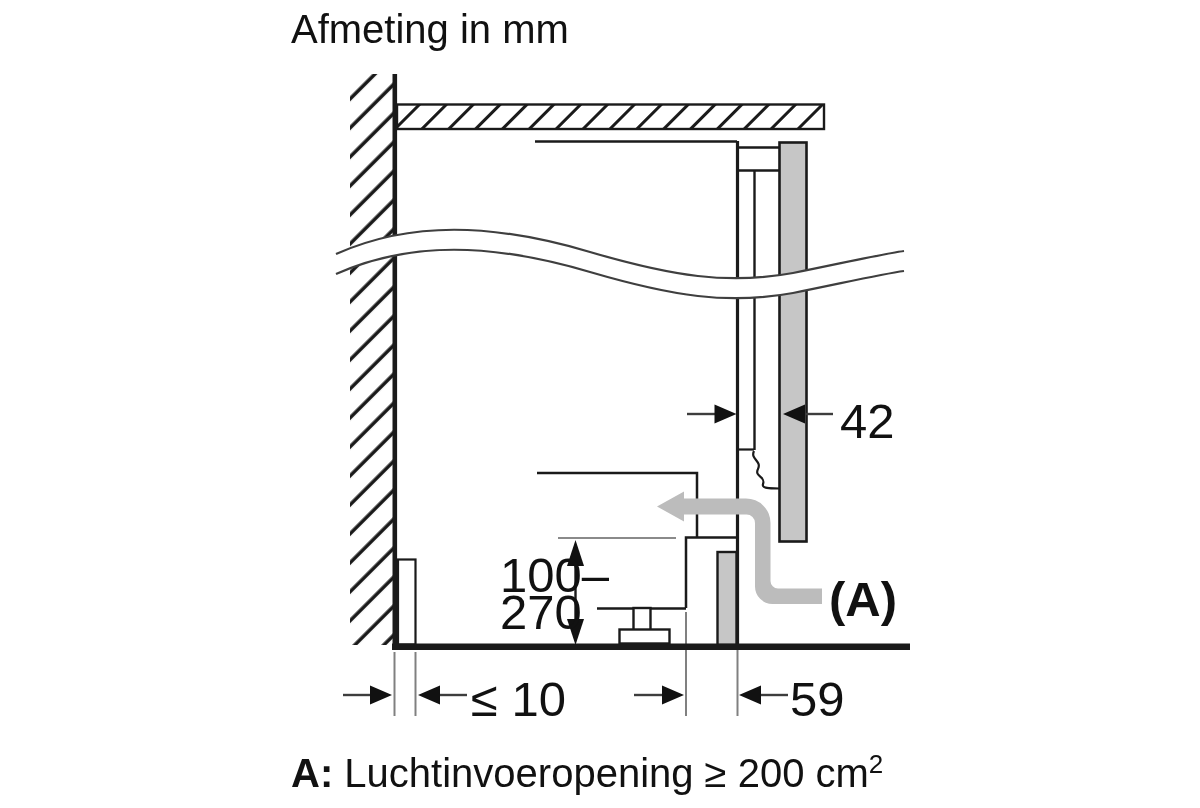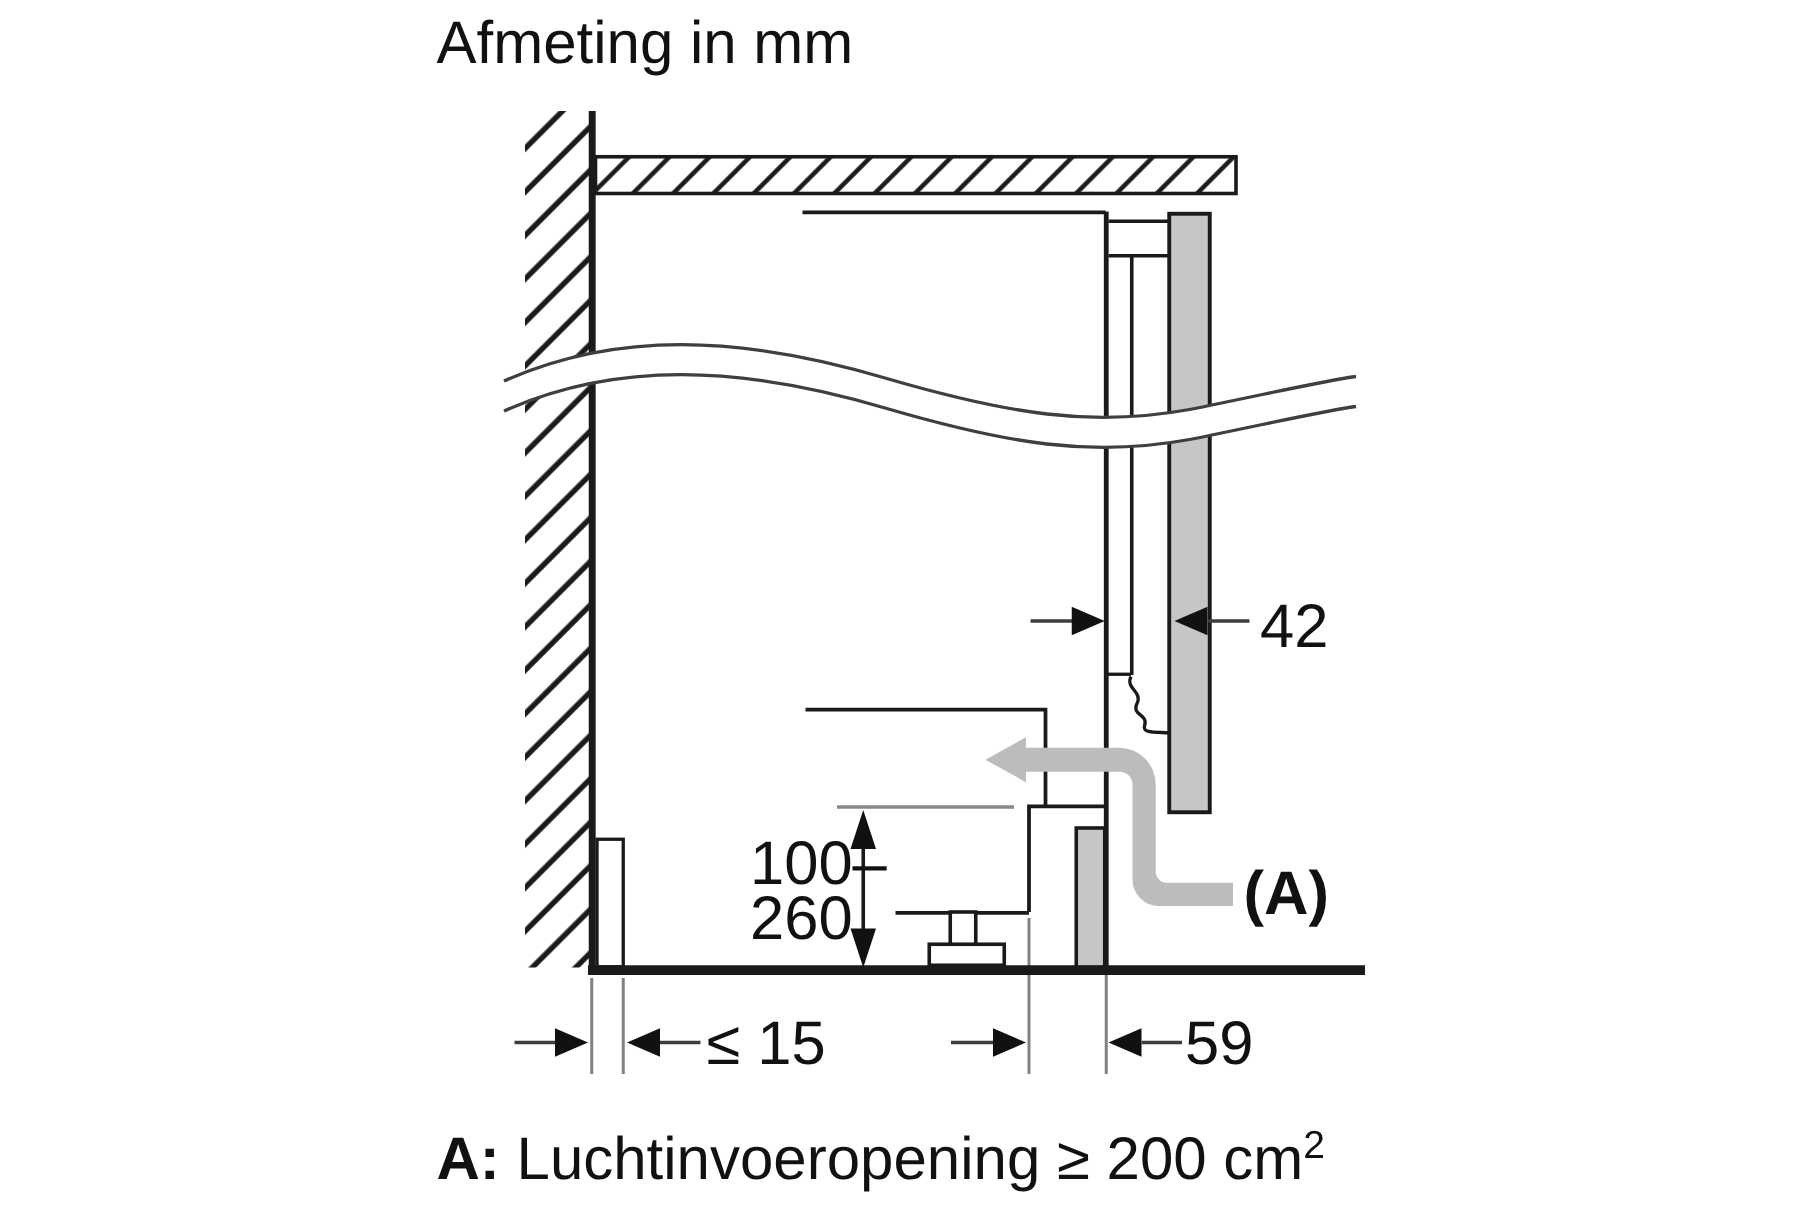--- a/index.html
+++ b/index.html
@@ -2,21 +2,21 @@
 <html><head>
 <meta charset="utf-8">
 <style>
   html,body{margin:0;padding:0;}
   body{
     width:1200px;height:808px;position:relative;background:#ffffff;
     font-family:"Liberation Sans", sans-serif;color:#111;overflow:hidden;
   }
   #stage{position:absolute;left:0;top:0;width:993px;height:808px;}
   svg{position:absolute;left:0;top:0;}
-  .lbl{position:absolute;font-size:41px;line-height:1;color:#111;white-space:nowrap;}
+  .lbl{position:absolute;font-size:49px;line-height:1;color:#111;white-space:nowrap;}
   #title-label{left:291px;top:9px;font-size:40px;}
   #dim-42-label{left:840px;top:397px;}
   #dim-height-label{left:476px;top:557px;line-height:37px;margin-left:24px;}
   #dim-wallgap-label{left:471px;top:675px;}
   #dim-59-label{left:790px;top:675px;}
   #air-inlet-label{left:829px;top:575px;font-weight:bold;}
   #footnote{left:291px;top:753px;font-size:40px;}
   #footnote .bold{font-weight:bold;}
   #footnote sup{font-size:26px;line-height:0;vertical-align:14px;}
 </style>
@@ -117,24 +117,24 @@
     <line x1="761" y1="695" x2="788" y2="695" stroke="#3d3d3d" stroke-width="2.4"></line>
   </g>
 </svg>
 
   <div class="lbl" id="title-label">Afmeting in mm</div>
 
   <div class="lbl" id="dim-42-label">42</div>
 
   <div class="lbl" id="dim-height-label">
     <div>100–</div>
-    <div>260</div>
+    <div>270</div>
   </div>
 
-  <div class="lbl" id="dim-wallgap-label">≤ 15</div>
+  <div class="lbl" id="dim-wallgap-label">≤ 10</div>
 
   <div class="lbl" id="dim-59-label">59</div>
 
   <div class="lbl" id="air-inlet-label">(A)</div>
 
   <div class="lbl" id="footnote">
     <span class="bold">A:</span>
     <span>Luchtinvoeropening ≥ 200 cm</span><sup>2</sup>
   </div>
 

